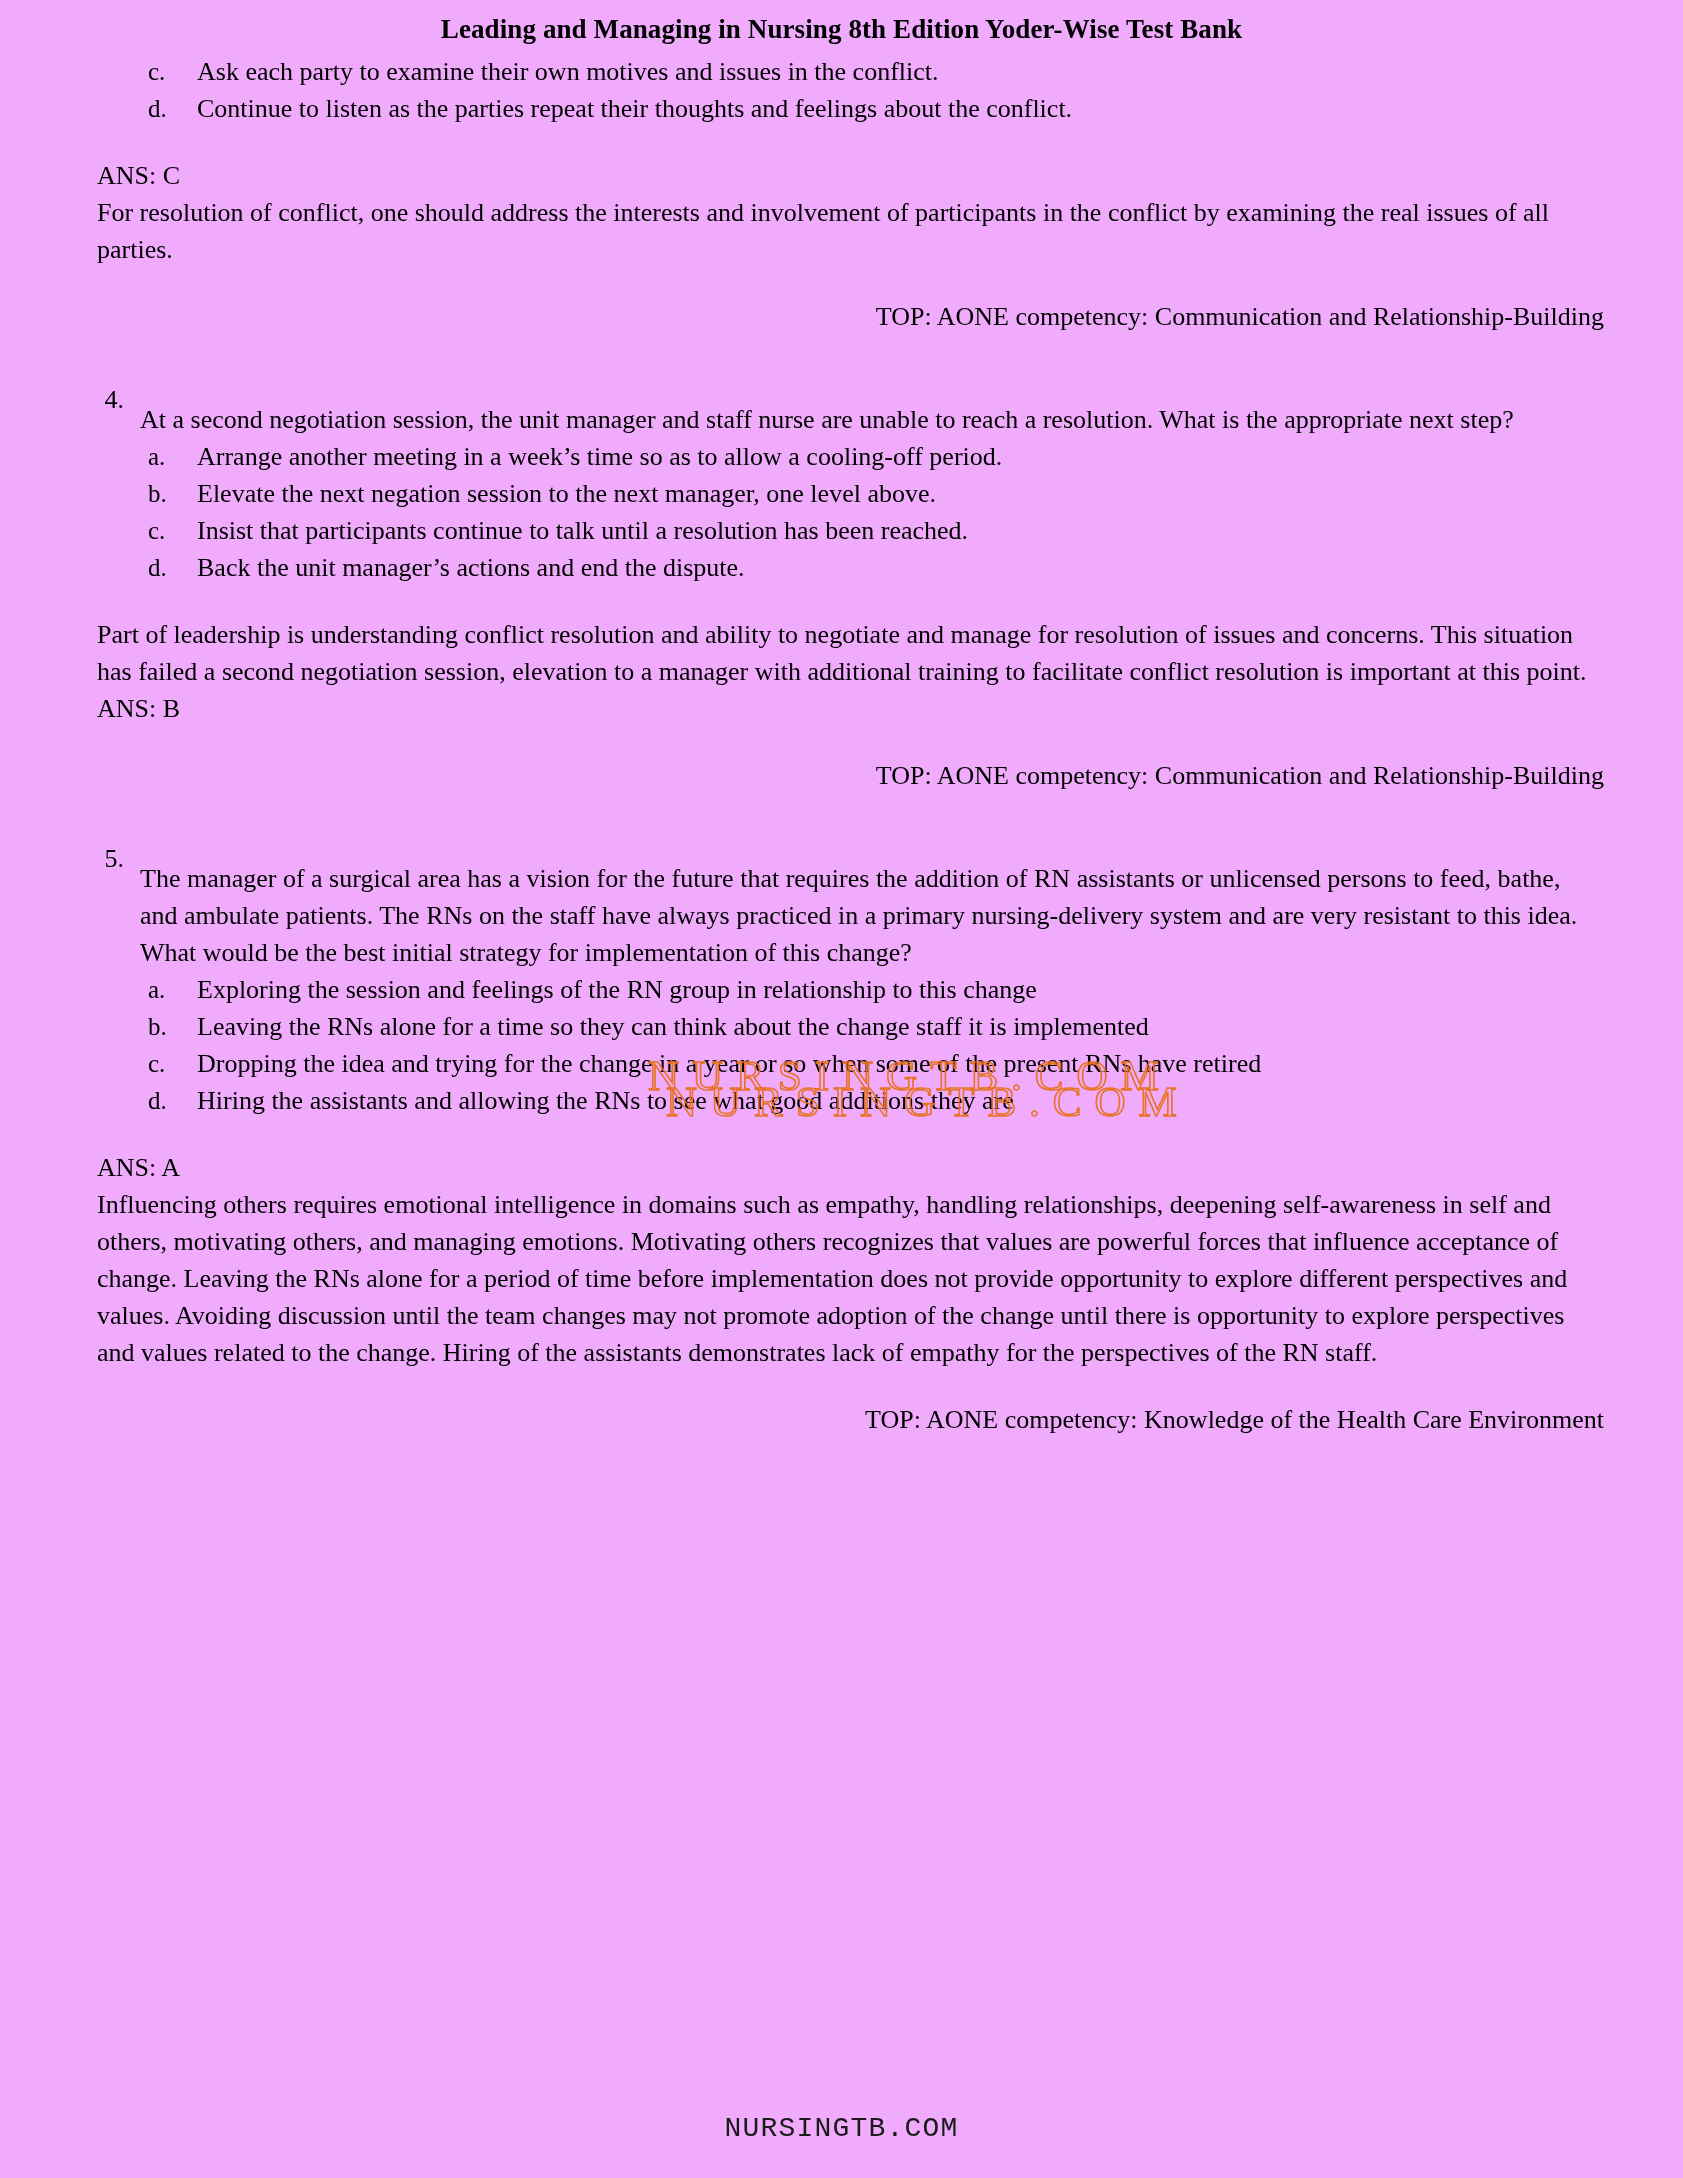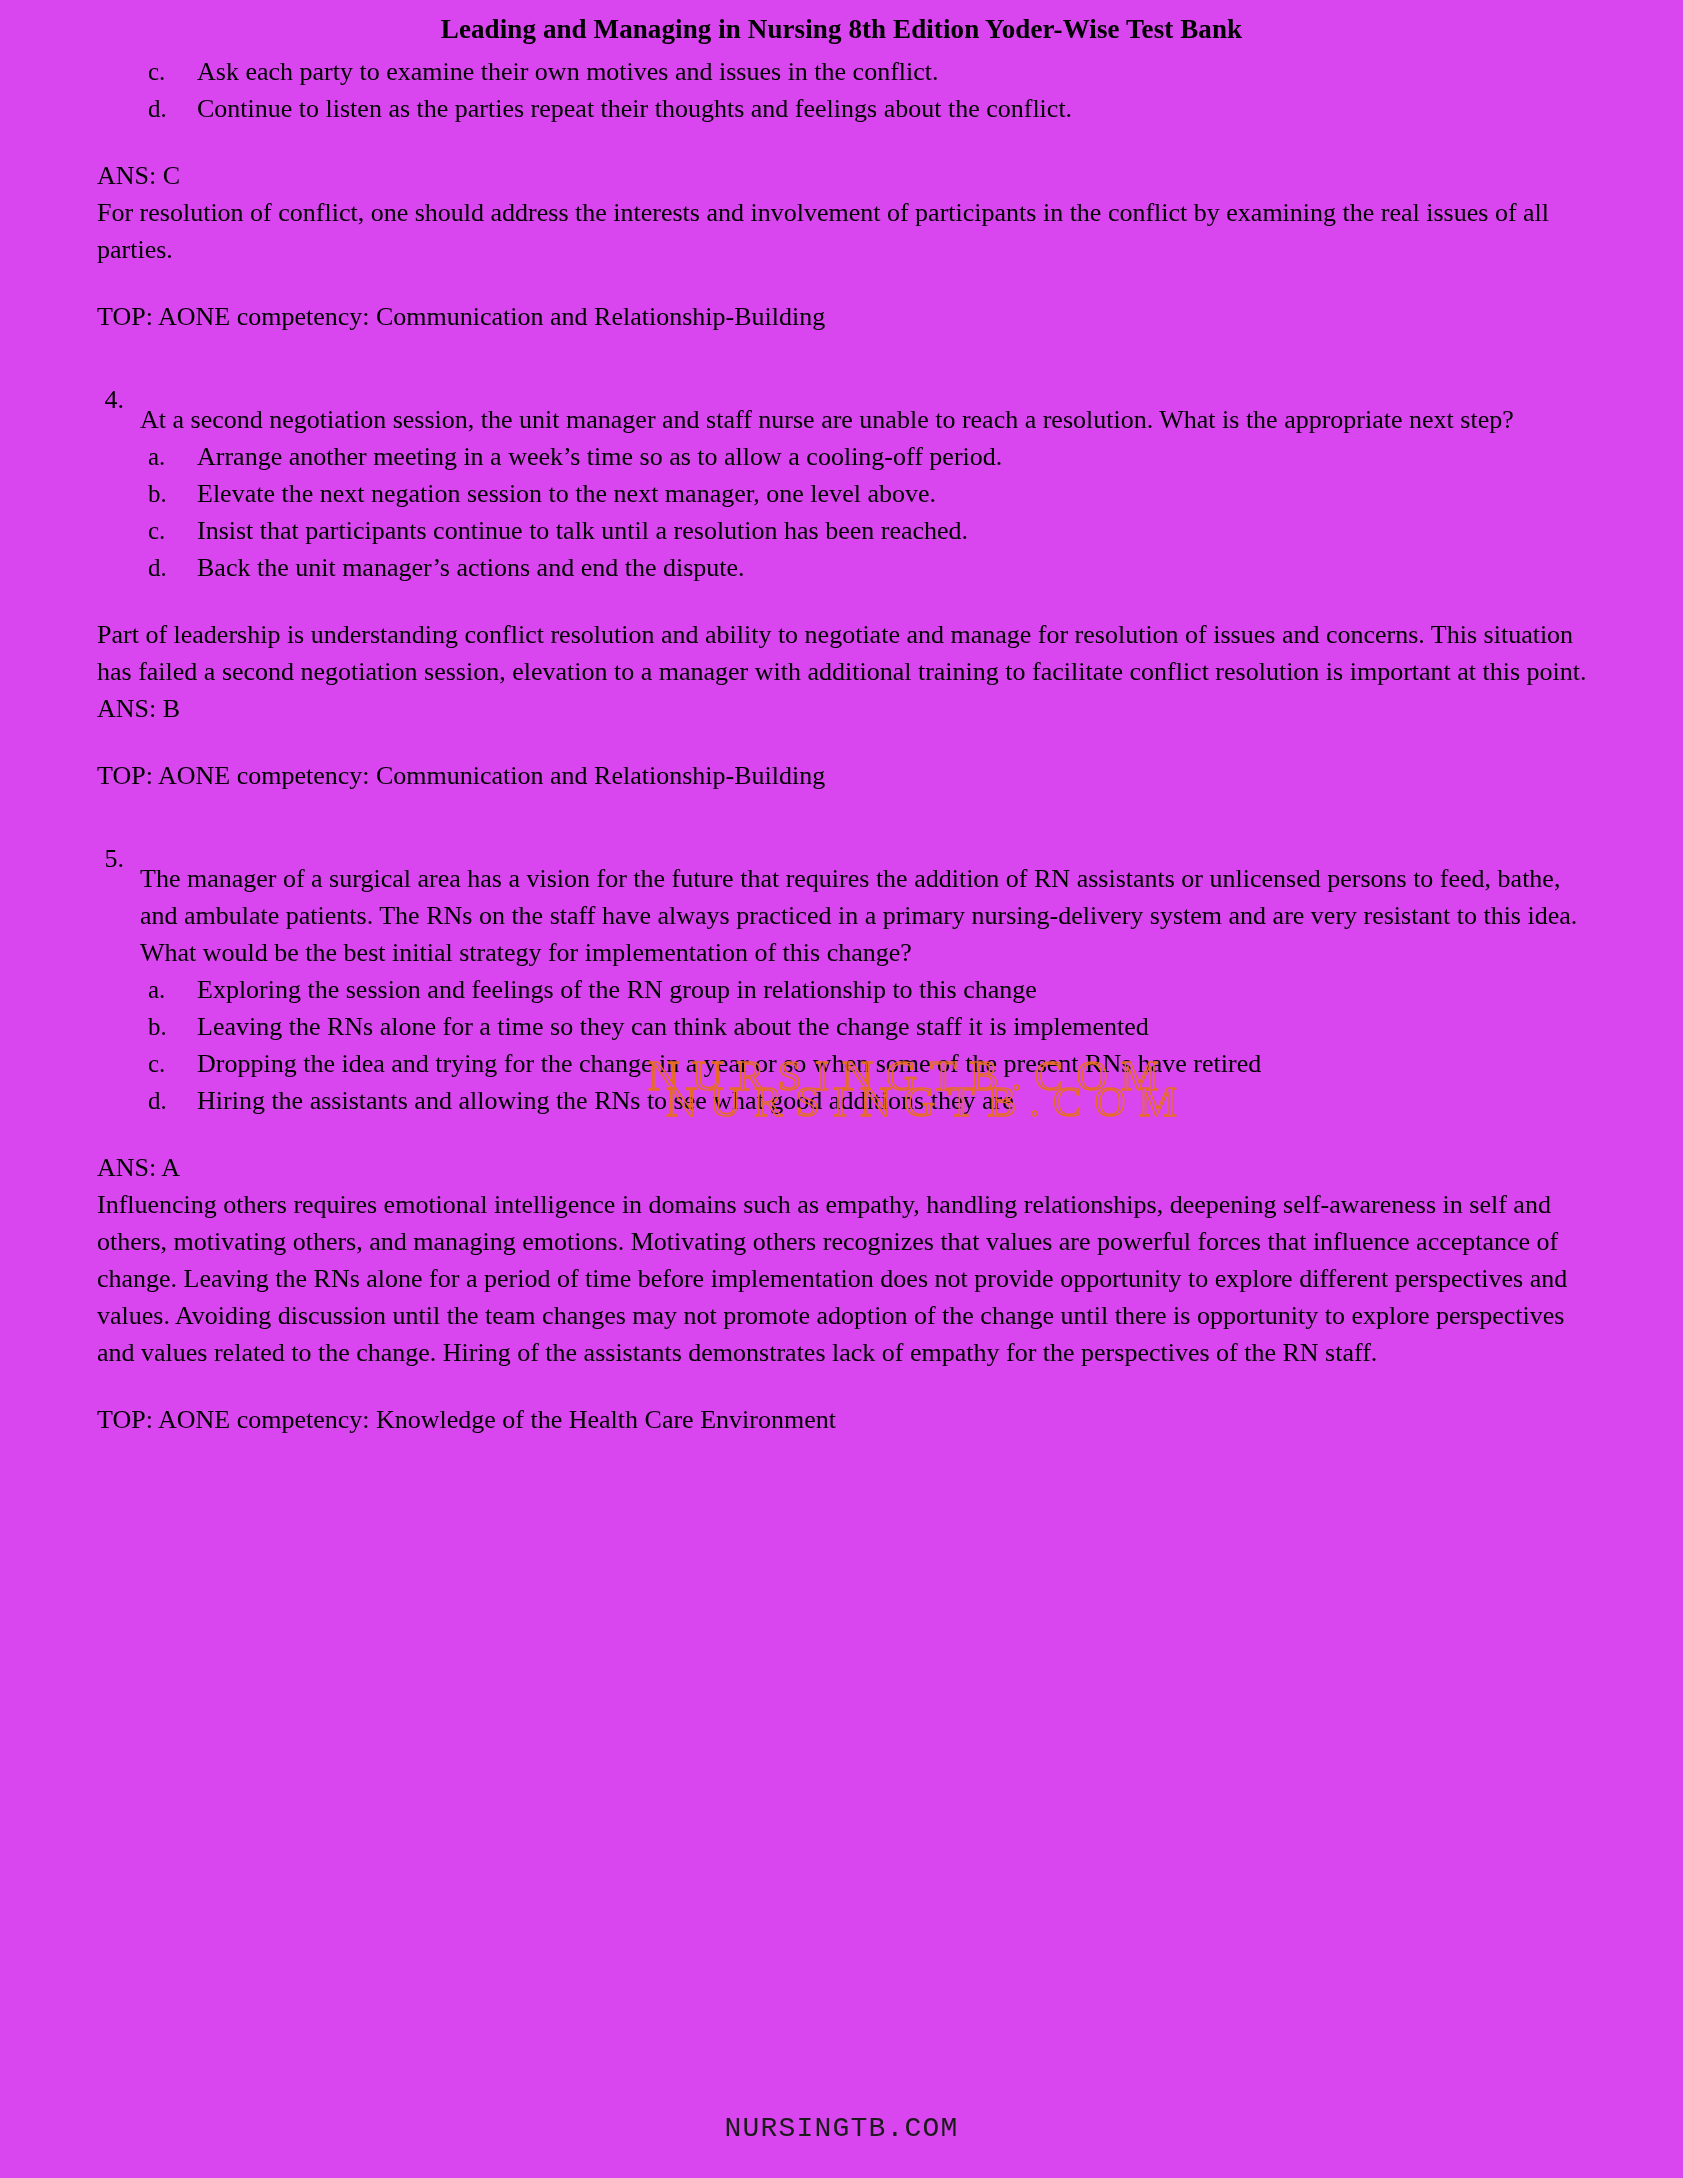--- a/index.html
+++ b/index.html
@@ -9,21 +9,21 @@
     background: #ffffff;
   }
   body {
     font-family: "Liberation Serif", "DejaVu Serif", serif;
     color: #000000;
   }
   .page {
     position: relative;
     width: 1683px;
     height: 2178px;
-    background: #d946ef;
+    background: #f0abfc;
     overflow: hidden;
     box-sizing: border-box;
   }
   .page-header {
     text-align: center;
     font-family: "Liberation Serif", "DejaVu Serif", serif;
     font-weight: bold;
     font-size: 27px;
     letter-spacing: 0.1px;
     padding-top: 14px;
@@ -79,20 +79,21 @@
     font-family: Liberation Serif, serif;
   }
   .ans-block {
     margin-top: 30px;
     padding-left: 18px;
   }
   .top-line {
     margin-top: 30px;
     padding-left: 18px;
     line-height: 37px;
+    text-align: right;
   }
   .indent-q {
     padding-left: 61px;
   }
   .gap-lg { height: 46px; }
   .gap-sm { height: 8px; }
 
   
   .watermark {
     position: absolute;

